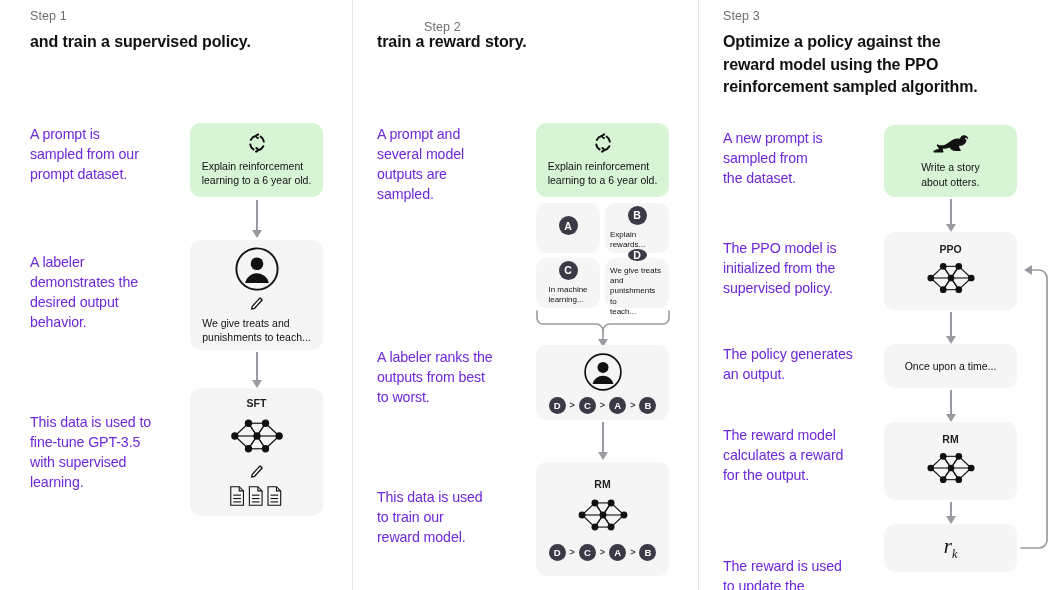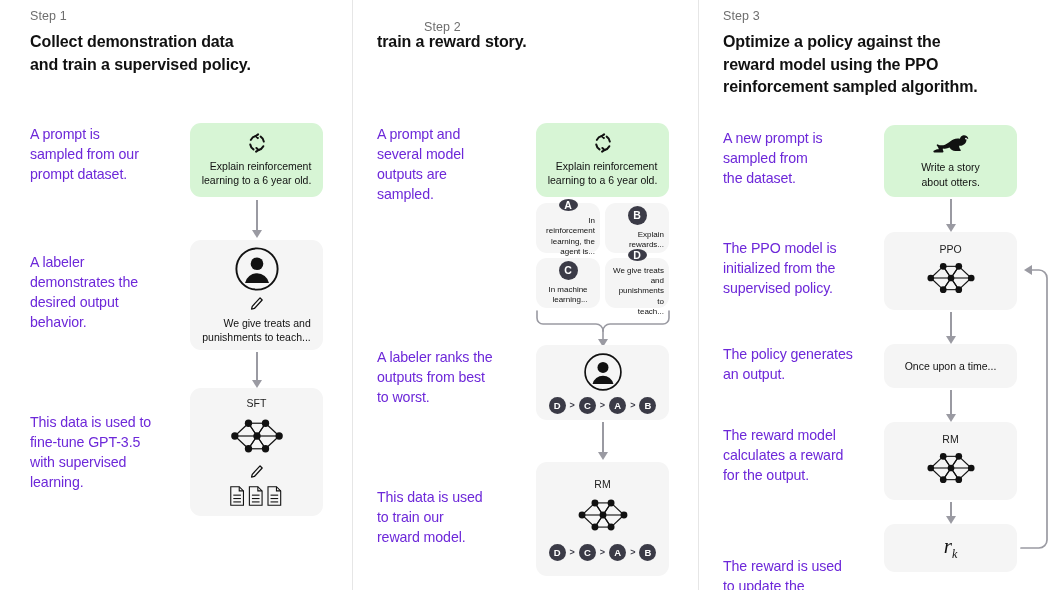--- a/index.html
+++ b/index.html
@@ -46,26 +46,26 @@
   
   .card {
     position: absolute;
     border-radius: 11px;
     background: #f5f5f5;
     display: flex; flex-direction: column;
     align-items: center; justify-content: center;
   }
   .card.green { background: #d7f5d5; }
   .card-caption {
-    font-size: 10.5px; line-height: 1.34; text-align: right;
+    font-size: 10.5px; line-height: 1.34; text-align: left;
     color: #111; padding: 0 8px;
   }
   .card-caption.sm { font-size: 8px; line-height: 1.3; padding: 0 5px; }
   .card-title {
-    font-size: 10.5px; color: #222; text-align: center;
+    font-size: 10.5px; color: #222; text-align: center; font-weight: bold;
   }
 
   
   .arrow { position: absolute; }
   .arrow .shaft {
     position: absolute; left: 50%; top: 0;
     width: 2px; transform: translateX(-50%);
     background: #9a9aa2;
   }
   .arrow .head {
@@ -114,21 +114,20 @@
 
 <div class="page">
 
   <div class="divider" id="div1"></div>
   <div class="divider" id="div2"></div>
 
   <div class="col" id="col1">
 
     <div class="step-label" style="left:30px; top:9px;">Step 1</div>
     <div class="step-title" style="left:30px; top:31px; width:300px;">
-      <div>Collect demonstration data</div>
       <div>and train a supervised policy.</div>
     </div>
 
     <div class="desc" style="left:30px; top:124px; width:150px; white-space:pre-line;">A prompt is
 sampled from our
 prompt dataset.</div>
     <div class="desc" style="left:30px; top:252px; width:155px; white-space:pre-line;">A labeler
 demonstrates the
 desired output
 behavior.</div>
@@ -271,23 +270,20 @@
           <path d="M13.3 1.6 L10.5 3.7 L13 6.1"></path>
           <path d="M10.9 22.4 L13.8 20.4 L11.3 18"></path>
         </svg>
       </span>
       <div class="card-caption" style="white-space:pre-line;">Explain reinforcement
 learning to a 6 year old.</div>
     </div>
 
     <div class="card" style="left:183px; top:203px; width:64px; height:50px;">
       <div class="opt-badge">A</div>
-      <div class="card-caption sm" style="white-space:pre-line;">In reinforcement
-learning, the
-agent is...</div>
     </div>
     <div class="card" style="left:252px; top:203px; width:64px; height:50px;">
       <div class="opt-badge">B</div>
       <div class="card-caption sm" style="white-space:pre-line;">Explain rewards...</div>
     </div>
     <div class="card" style="left:183px; top:258px; width:64px; height:50px;">
       <div class="opt-badge">C</div>
       <div class="card-caption sm" style="white-space:pre-line;">In machine
 learning...</div>
     </div>

